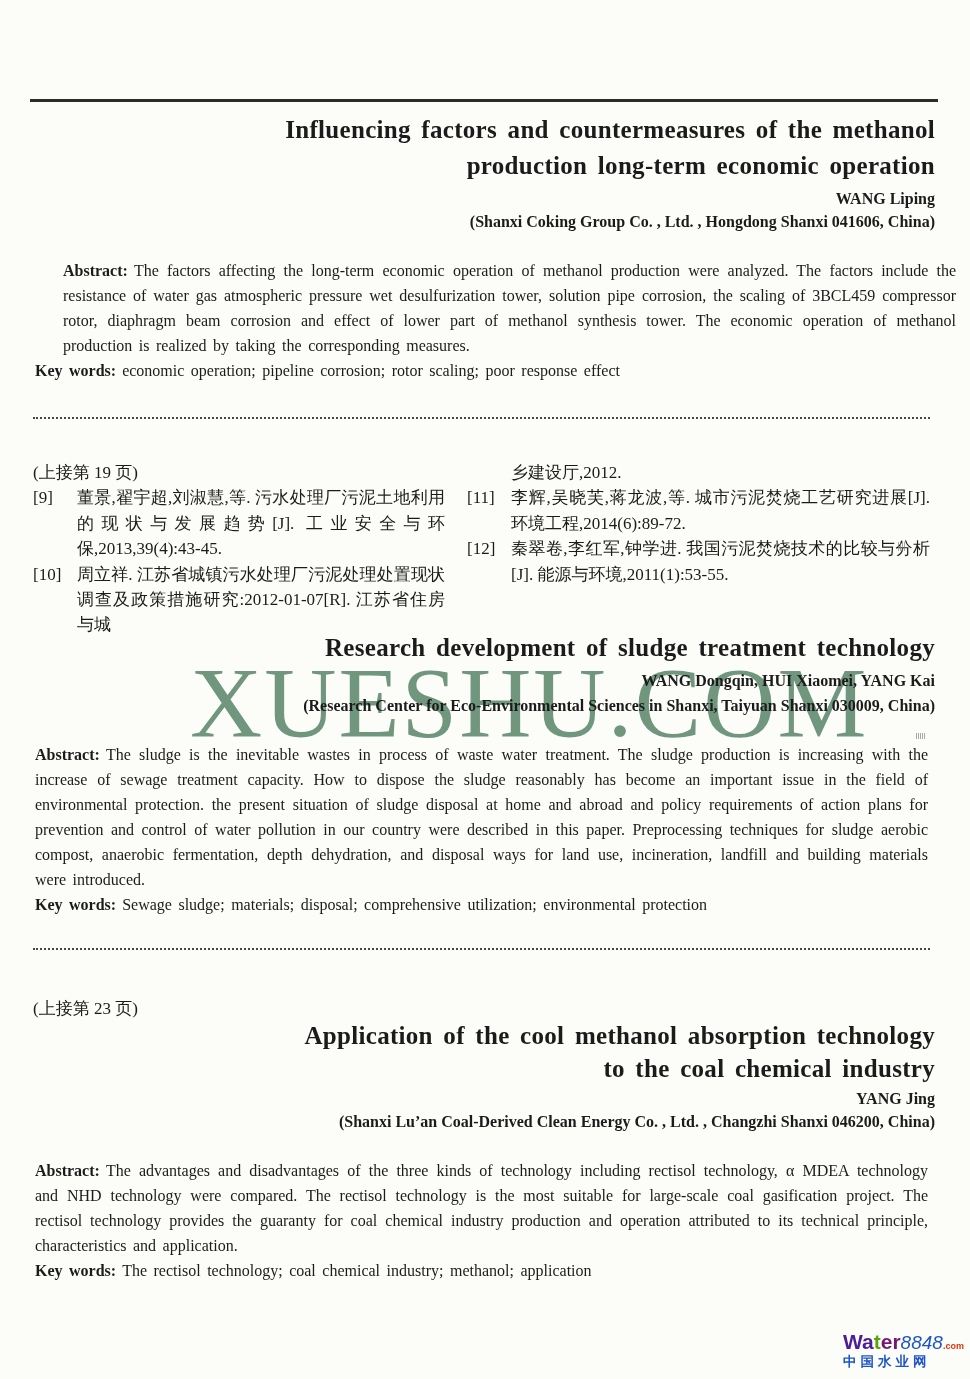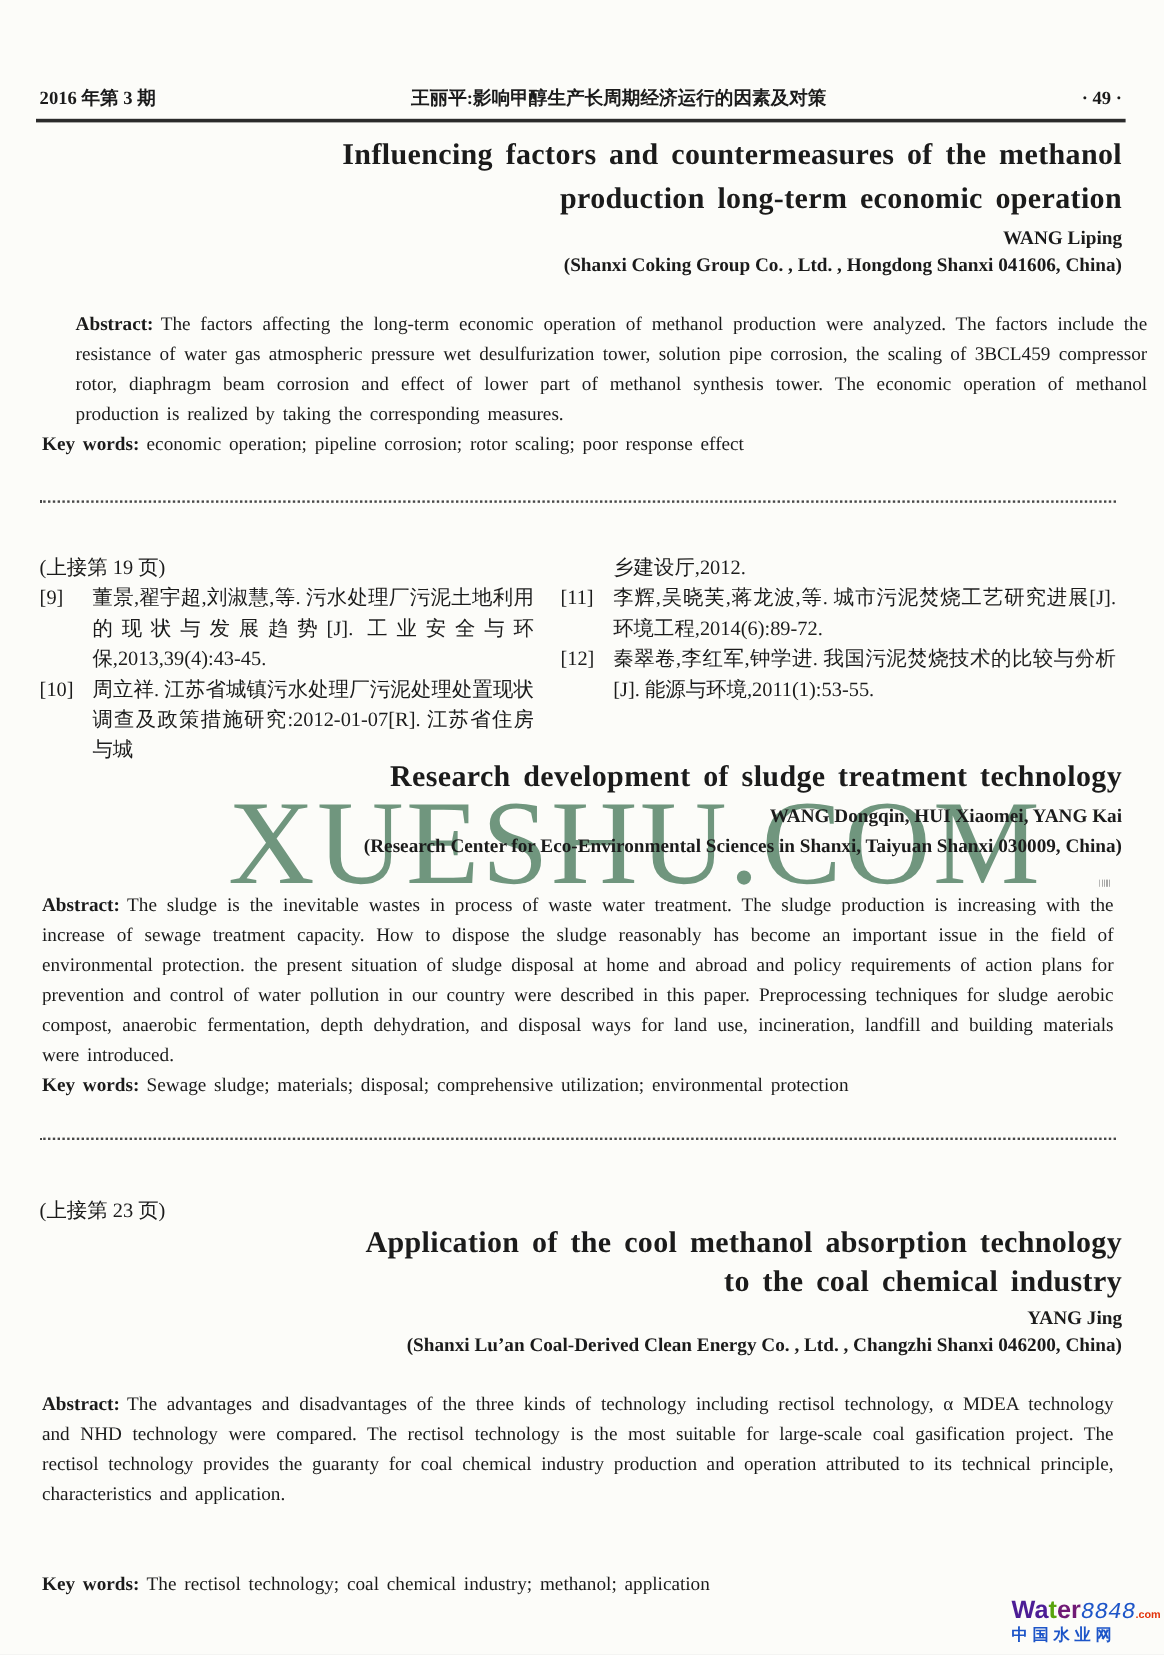--- a/index.html
+++ b/index.html
@@ -33,38 +33,33 @@
   .watermark{
     top:645px;left:190px;font-size:100px;color:#14532d;opacity:.6;
     letter-spacing:2px;white-space:nowrap;font-family:"Liberation Serif",serif;
   }
   
   .logo{top:1331px;left:843px;width:125px;font-family:"Liberation Sans","DejaVu Sans",sans-serif;line-height:1;}
   .logo .row1{white-space:nowrap;}
   .logo .w-blue{color:#4c1d95;font-weight:bold;font-size:21px;}
   .logo .w-green{color:#58a40c;font-weight:bold;font-size:21px;}
   .logo .w-orange{color:#701a75;font-weight:bold;font-size:21px;}
-  .logo .w-num{color:#1d55c8;font-style:italic;font-size:19px;font-family:Liberation Mono, monospace;}
+  .logo .w-num{color:#1d55c8;font-style:italic;font-size:19px;font-family:Liberation Sans, sans-serif;}
   .logo .w-com{color:#e3320a;font-size:9px;font-weight:bold;}
   .logo .row2{color:#1d55c8;font-weight:bold;font-size:13.5px;letter-spacing:4px;margin-top:3px;white-space:nowrap;}
   
   .artifact{background:repeating-linear-gradient(90deg,#7a7a7a 0 1px,transparent 1px 2px);opacity:.65;}
 </style>
 </head>
 <body>
 
 <div class="page">
 
   <div class="abs watermark">XUESHU.COM</div>
 
-  <div class="abs hdr">
-    <span>2016 年第 3 期</span>
-    <span>王丽平:影响甲醇生产长周期经济运行的因素及对策</span>
-    <span>· 49 ·</span>
-  </div>
   <div class="abs hdr-rule"></div>
 
   <div class="abs tcenter title" style="top:116px;">Influencing factors and countermeasures of the methanol</div>
   <div class="abs tcenter title" style="top:152px;">production long-term economic operation</div>
   <div class="abs tcenter byline" style="top:190px;">WANG Liping</div>
   <div class="abs tcenter byline" style="top:213px;">(Shanxi Coking Group Co. , Ltd. , Hongdong Shanxi 041606, China)</div>
   <div class="abs para" style="top:258px;margin-left:28px;">
     <b>Abstract:</b><span>The factors affecting the long-term economic operation of methanol production were analyzed. The factors include the resistance of water gas atmospheric pressure wet desulfurization tower, solution pipe corrosion, the scaling of 3BCL459 compressor rotor, diaphragm beam corrosion and effect of lower part of methanol synthesis tower. The economic operation of methanol production is realized by taking the corresponding measures.</span>
   </div>
   <div class="abs para" style="top:358px;">
@@ -110,21 +105,21 @@
 
   <div class="abs refcol" style="top:996px;left:33px;width:412px;">(上接第 23 页)</div>
 
   <div class="abs tcenter title" style="top:1022px;">Application of the cool methanol absorption technology</div>
   <div class="abs tcenter title" style="top:1055px;">to the coal chemical industry</div>
   <div class="abs tcenter byline" style="top:1090px;">YANG Jing</div>
   <div class="abs tcenter byline" style="top:1113px;">(Shanxi Lu’an Coal-Derived Clean Energy Co. , Ltd. , Changzhi Shanxi 046200, China)</div>
   <div class="abs para" style="top:1158px;">
     <b>Abstract:</b><span>The advantages and disadvantages of the three kinds of technology including rectisol technology, α MDEA technology and NHD technology were compared. The rectisol technology is the most suitable for large-scale coal gasification project. The rectisol technology provides the guaranty for coal chemical industry production and operation attributed to its technical principle, characteristics and application.</span>
   </div>
-  <div class="abs para" style="top:1308px;">
+  <div class="abs para" style="top:1258px;">
     <b>Key words:</b><span>The rectisol technology; coal chemical industry; methanol; application</span>
   </div>
 
   <div class="abs artifact" style="top:542px;left:898px;width:7px;height:9px;"></div>
   <div class="abs artifact" style="top:733px;left:916px;width:9px;height:6px;"></div>
 
   <div class="abs logo">
     <div class="row1"><span class="w-blue">Wa</span><span class="w-green">t</span><span class="w-orange">er</span><span class="w-num">8848</span><span class="w-com">.com</span></div>
     <div class="row2">中国水业网</div>
   </div>

